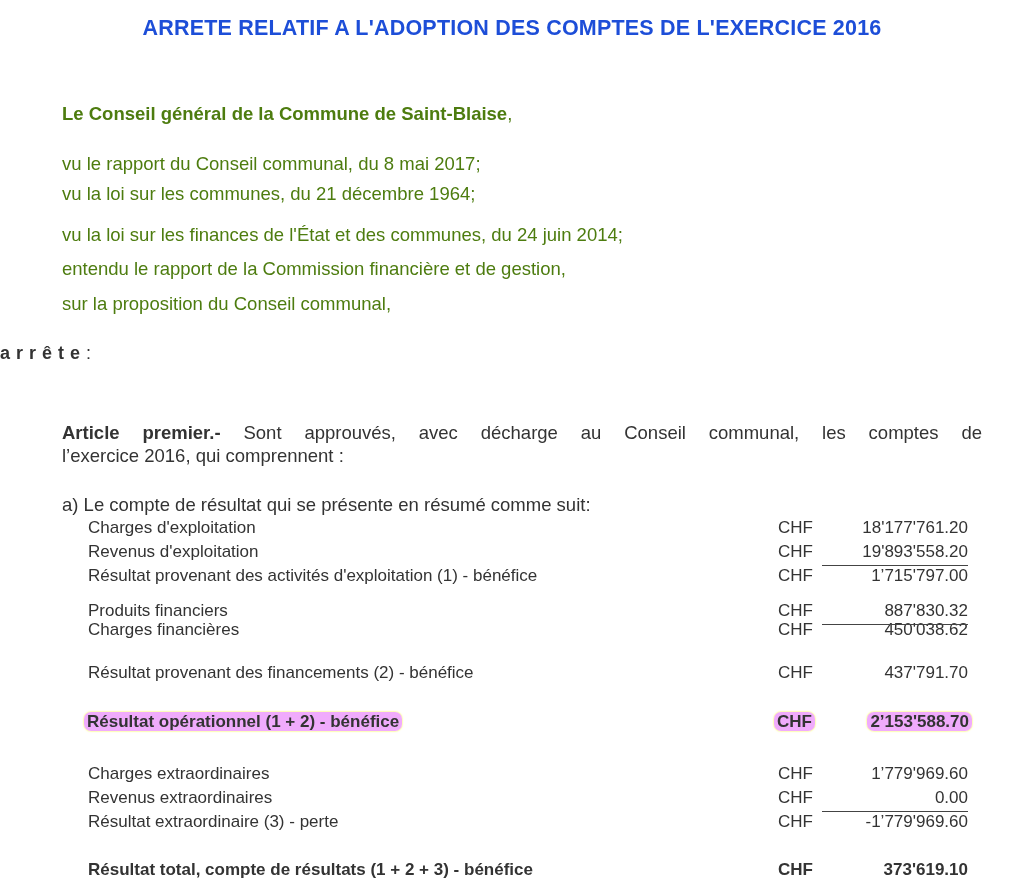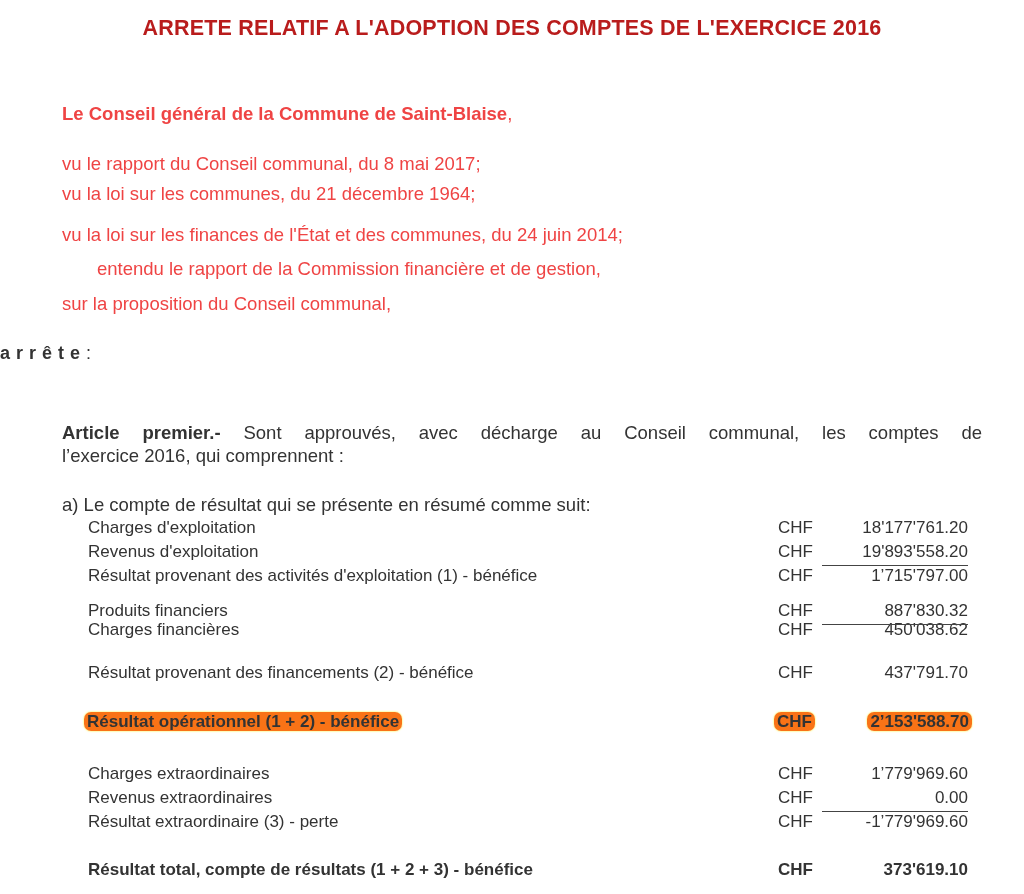--- a/index.html
+++ b/index.html
@@ -2,51 +2,51 @@
 <html><head>
   <meta charset="utf-8">
   <style>
     html, body { margin: 0; padding: 0; background: #ffffff; }
     body {
       width: 1024px; height: 894px; position: relative; overflow: hidden;
       font-family: "Liberation Sans", sans-serif; color: #2b2b2b;
     }
     .title {
       position: absolute; left: 0; top: 16px; width: 1024px; text-align: center;
-      font-weight: bold; font-size: 21.5px; color: #b91c1c; letter-spacing: 0.2px;
+      font-weight: bold; font-size: 21.5px; color: #1d4ed8; letter-spacing: 0.2px;
     }
-    .line { position: absolute; left: 62px; font-size: 18.5px; white-space: nowrap; color: #ef4444; text-align: center; }
+    .line { position: absolute; left: 62px; font-size: 18.5px; white-space: nowrap; color: #4d7c0f; text-align: center; }
     .b { font-weight: bold; }
     .arrete {
       position: absolute; left: 0; width: 1024px; top: 343px; text-align: left;
       font-size: 18px; color: #333;
     }
     .arrete .word { font-weight: bold; letter-spacing: 6px; }
     .article { position: absolute; left: 62px; top: 421px; width: 920px; font-size: 18.5px; color: #333; line-height: 23px; text-align: justify; }
     .article .first { text-align-last: justify; display: block; }
     .sec-a { position: absolute; left: 62px; top: 494px; font-size: 18.5px; color: #333; }
     .row { position: absolute; left: 0; width: 1024px; height: 24px; font-size: 17px; color: #333; }
     .row .label { position: absolute; left: 88px; white-space: nowrap; }
     .row .cur { position: absolute; left: 778px; }
     .row .amt { position: absolute; right: 56px; text-align: right; }
     .row .rule { position: absolute; left: 822px; right: 56px; bottom: 0; border-bottom: 1.5px solid #444; }
     .row.bold { font-weight: bold; }
-    .hl { background: #f97316; border-radius: 7px; padding: 0 3px; box-shadow: 0 0 2px #f6f20c; }
+    .hl { background: #f0abfc; border-radius: 7px; padding: 0 3px; box-shadow: 0 0 2px #f6f20c; }
   </style>
 </head>
 <body>
 
 <div class="title">ARRETE RELATIF A L'ADOPTION DES COMPTES DE L'EXERCICE 2016</div>
 
 <div class="line" style="top:103px;"><span class="b">Le Conseil général de la Commune de Saint-Blaise</span><span>,</span></div>
 
 <div class="line" style="top:153px;">vu le rapport du Conseil communal, du 8 mai 2017;</div>
 <div class="line" style="top:183px;">vu la loi sur les communes, du 21 décembre 1964;</div>
 <div class="line" style="top:224px;">vu la loi sur les finances de l'État et des communes, du 24 juin 2014;</div>
-<div class="line" style="top:258px;margin-left:35px;">entendu le rapport de la Commission financière et de gestion,</div>
+<div class="line" style="top:258px;">entendu le rapport de la Commission financière et de gestion,</div>
 <div class="line" style="top:293px;">sur la proposition du Conseil communal,</div>
 
 <div class="arrete"><span class="word">arrête</span><span>:</span></div>
 
 <div class="article">
   <span class="first"><span class="b">Article premier.-</span><span> Sont approuvés, avec décharge au Conseil communal, les comptes de</span></span>
   <span>l’exercice 2016, qui comprennent :</span>
 </div>
 
 <div class="sec-a">a) Le compte de résultat qui se présente en résumé comme suit:</div>

